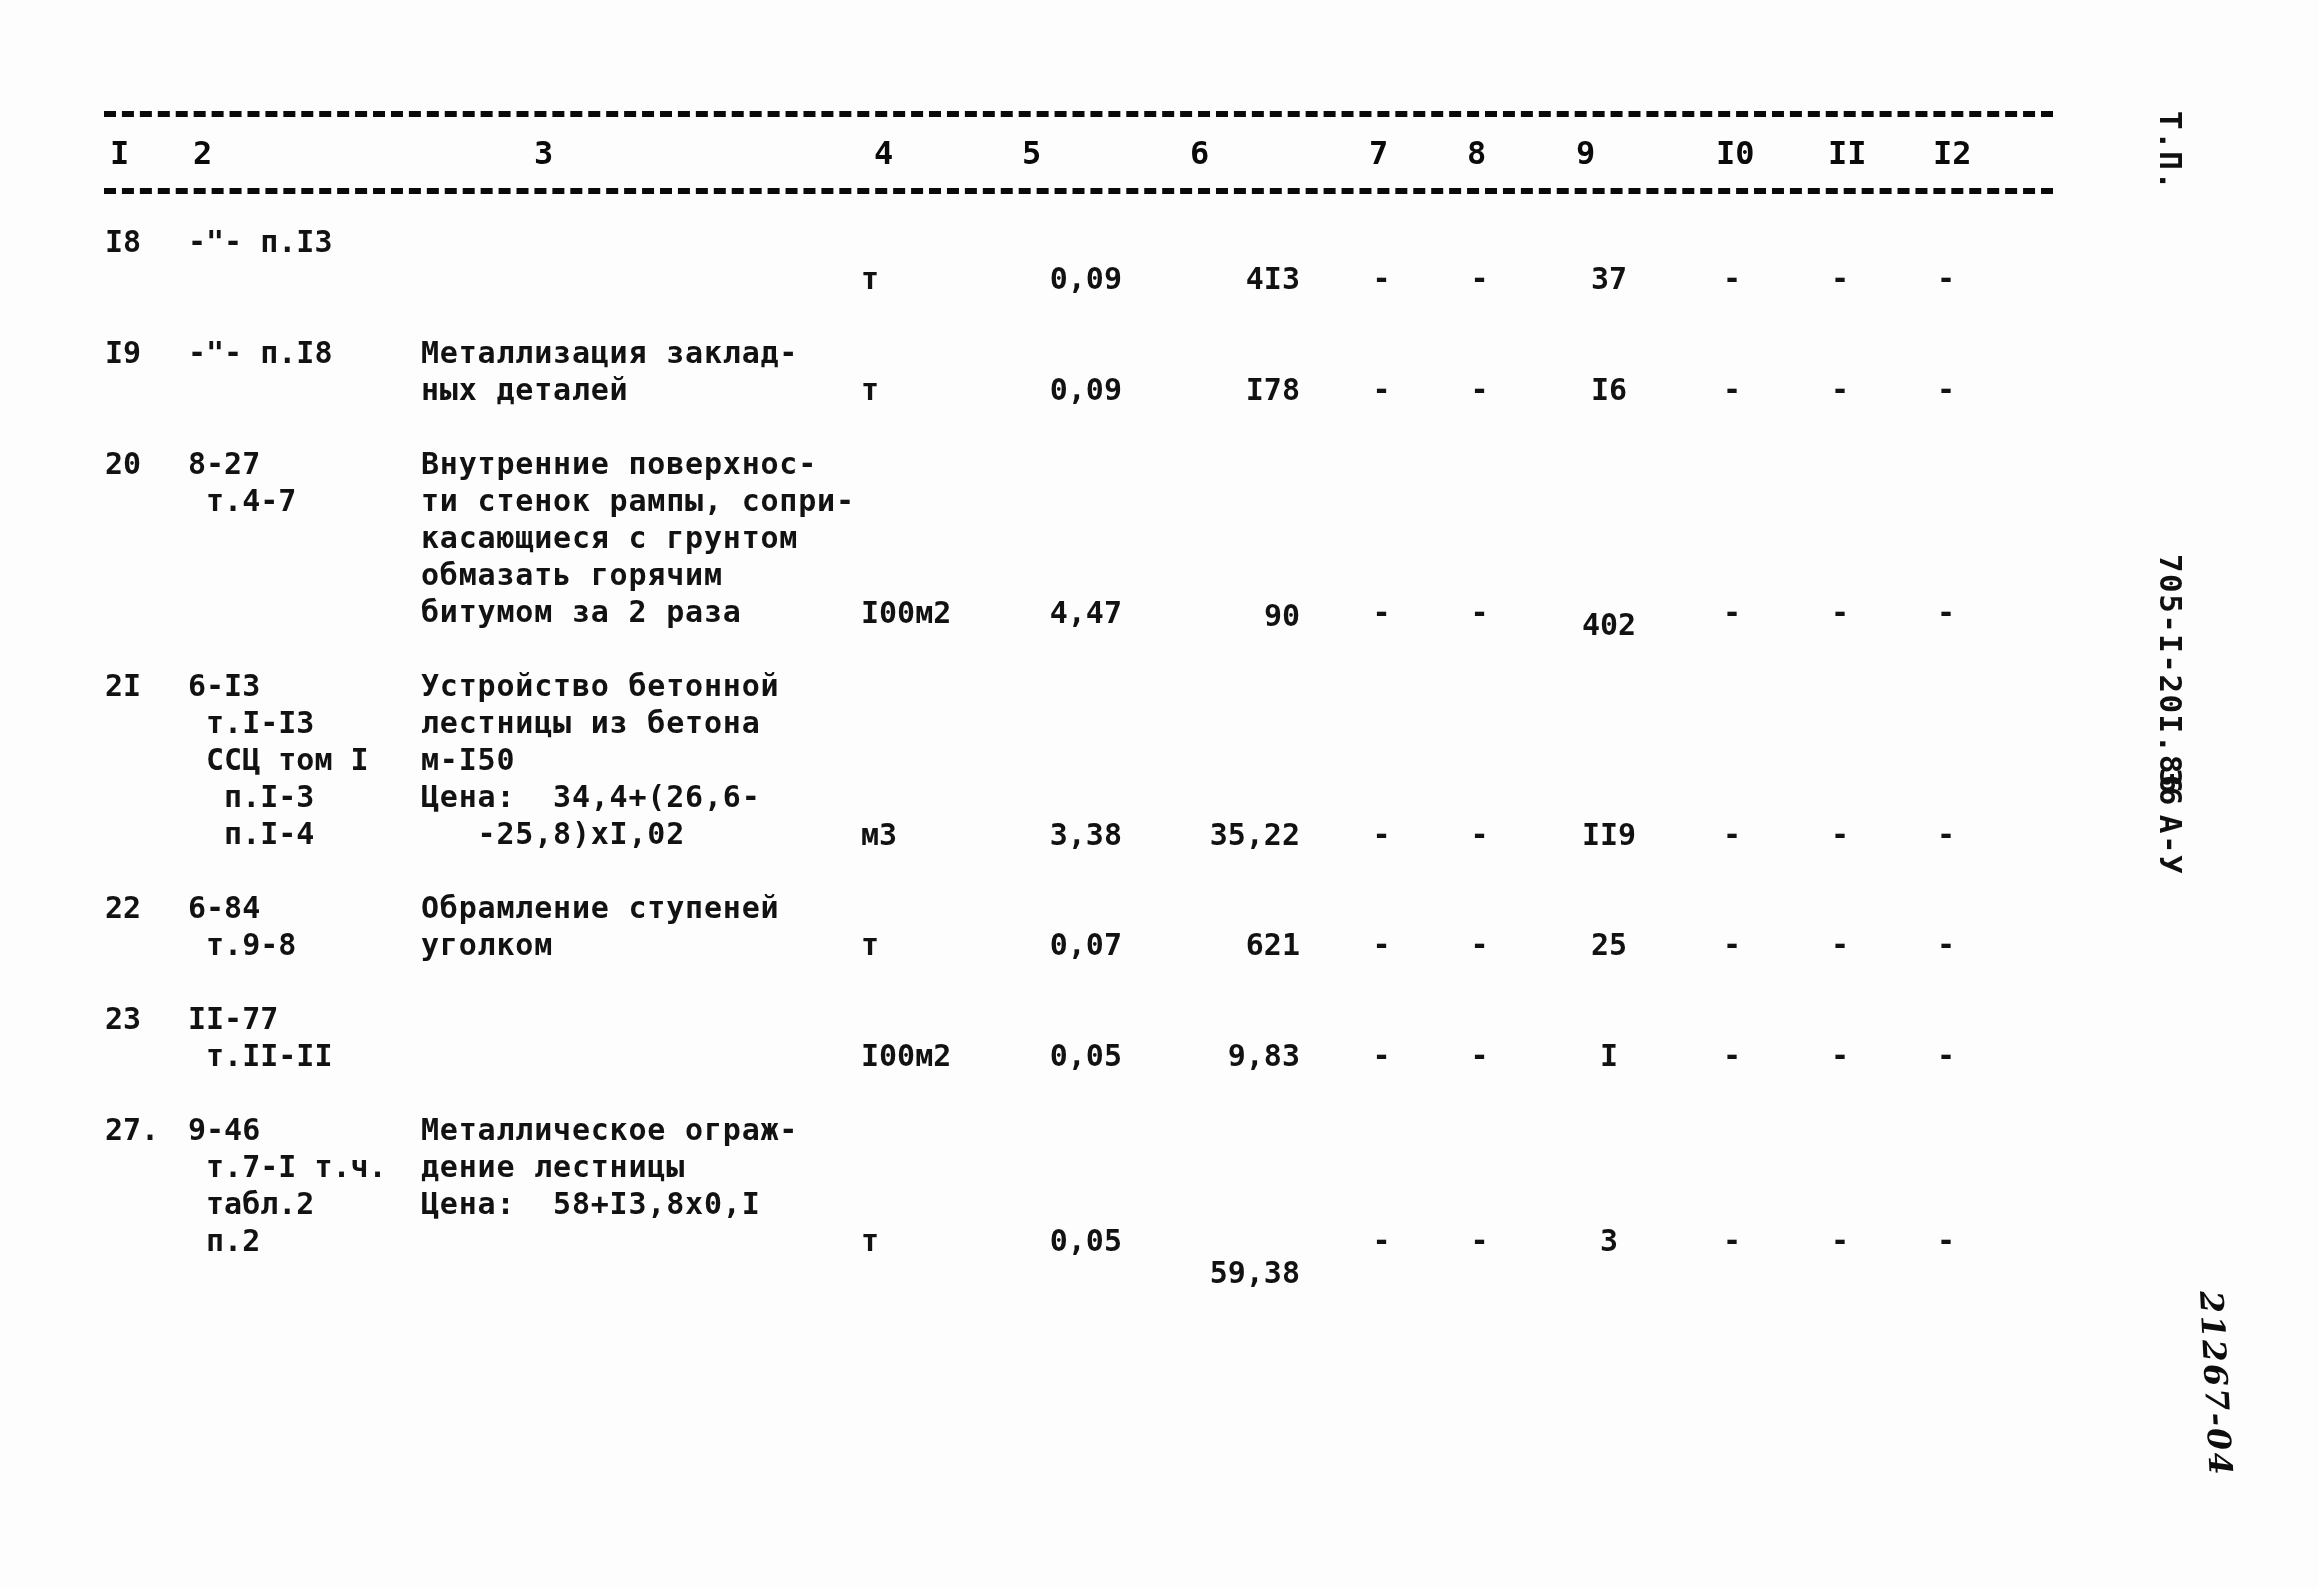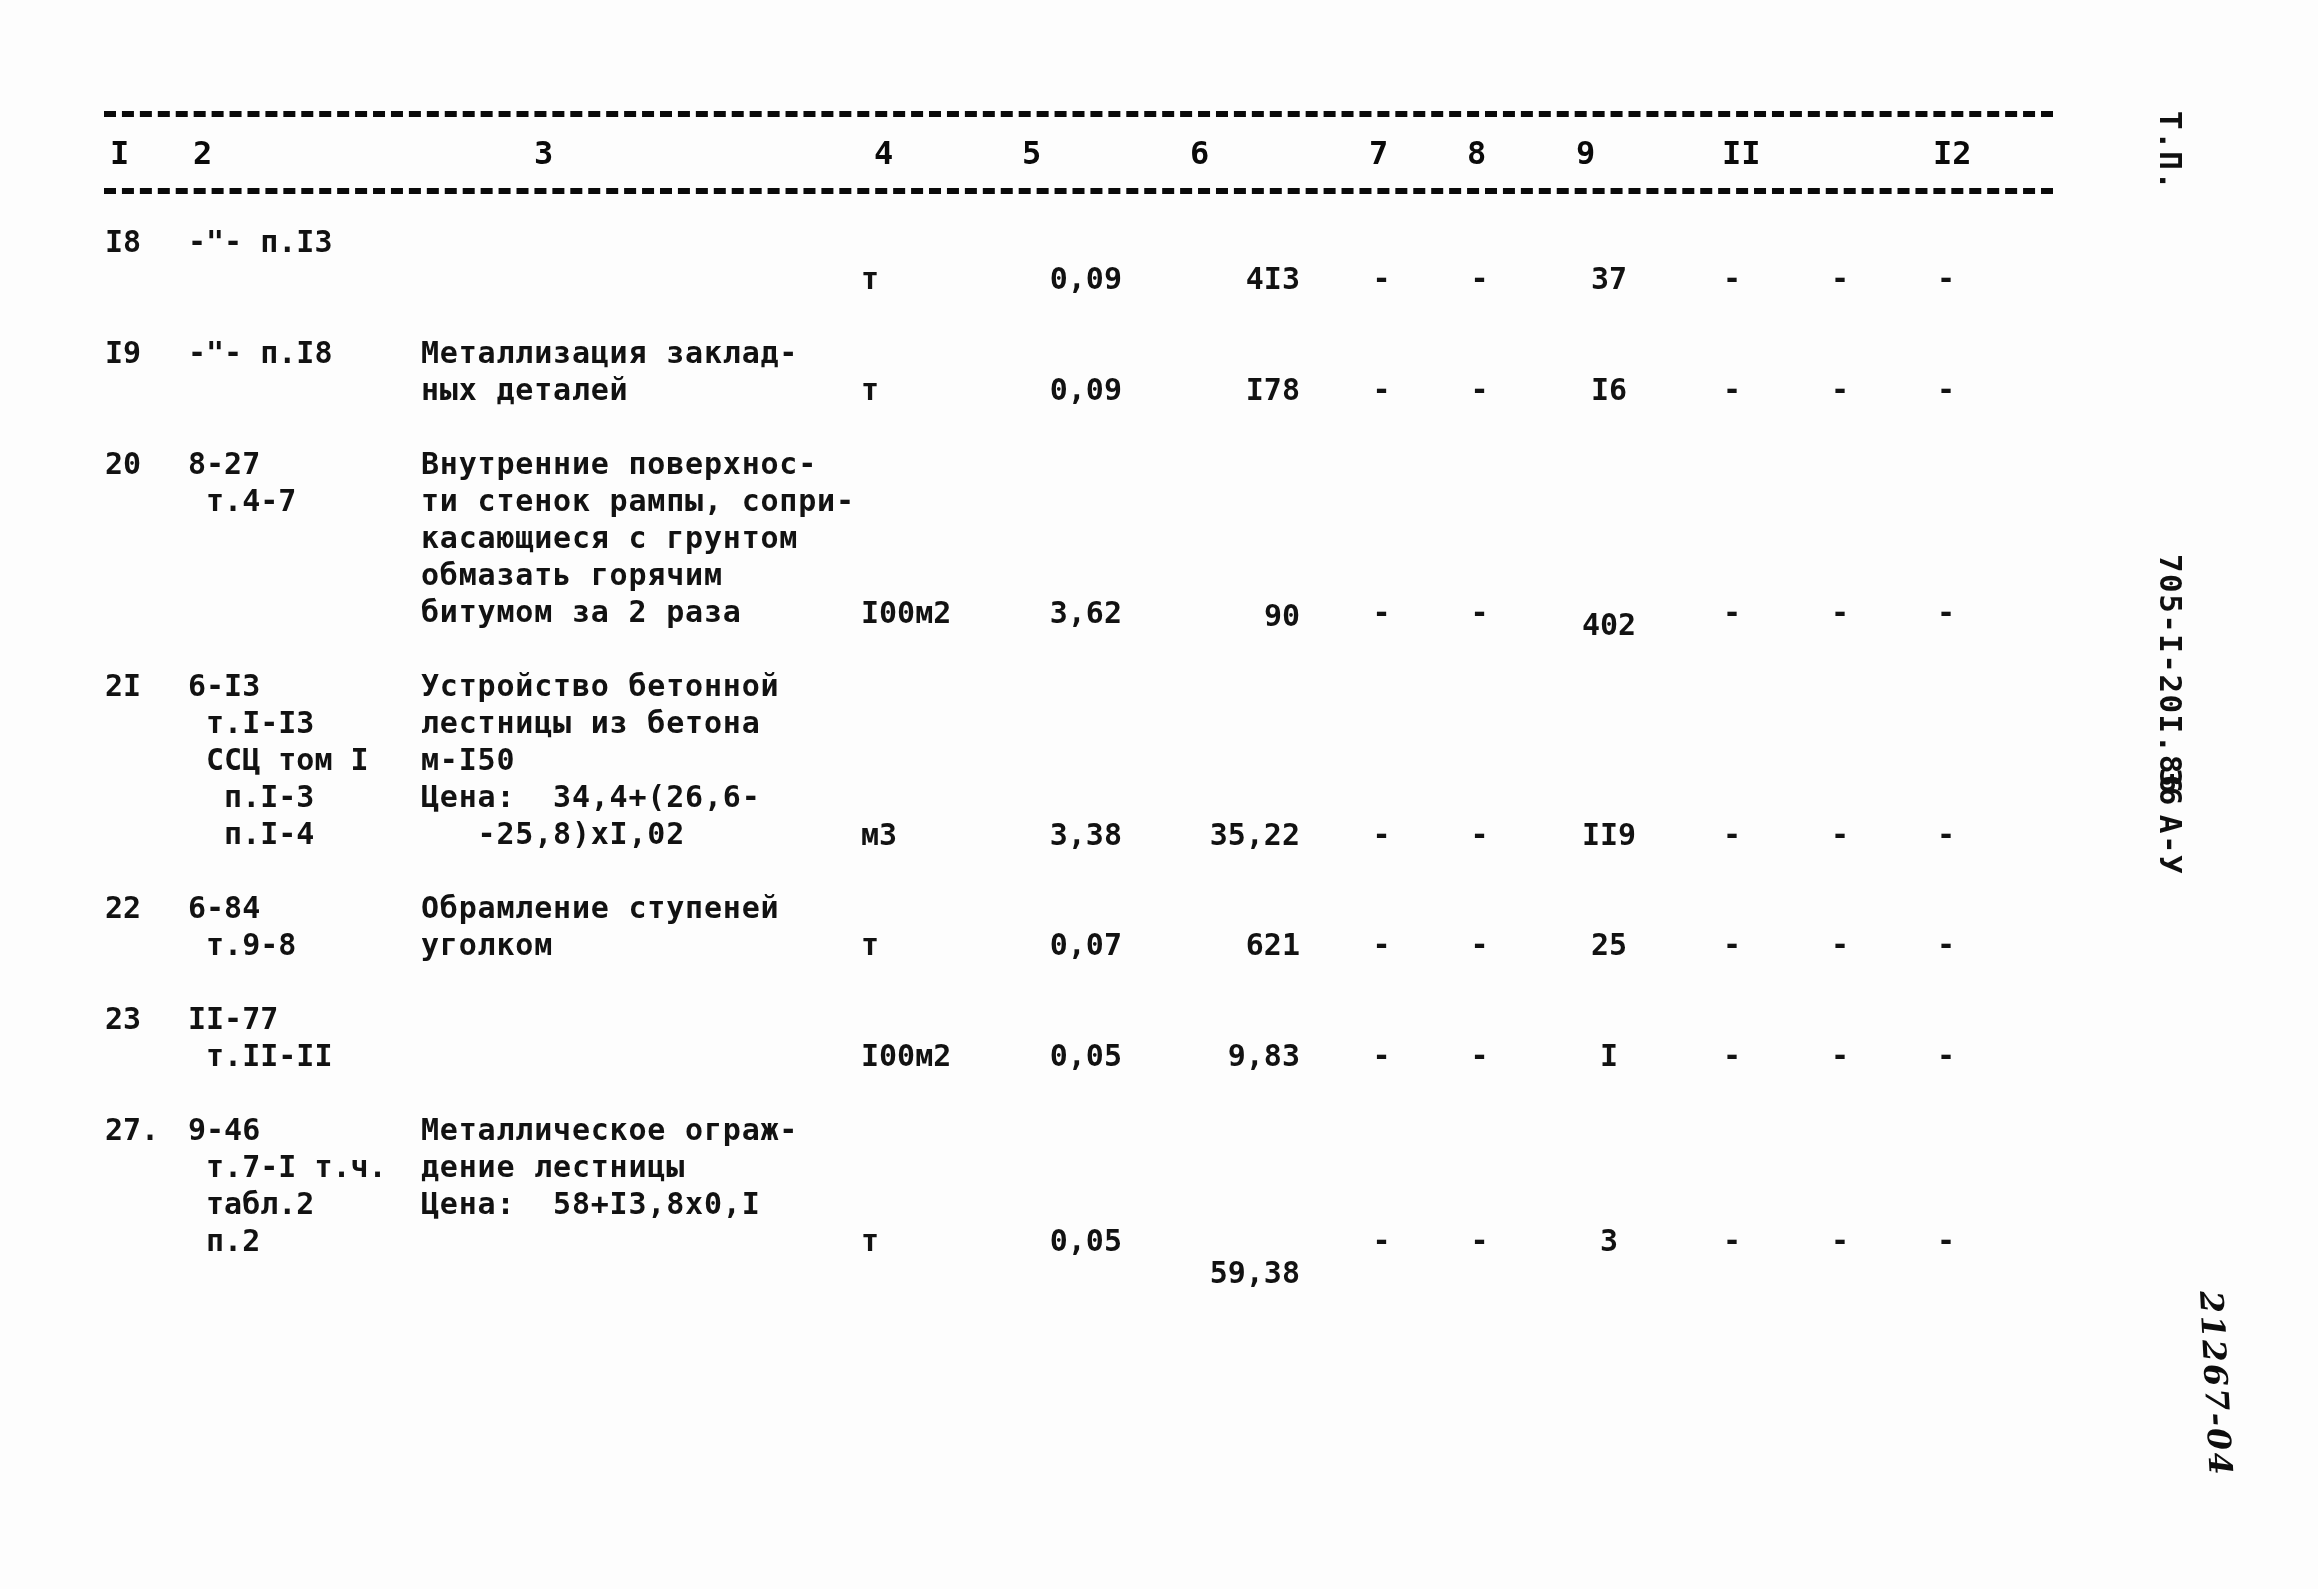--- a/index.html
+++ b/index.html
@@ -127,21 +127,21 @@
       <div class="col-header" style="left: 105px;">I</div>
       <div class="col-header" style="left: 188px;">2</div>
       <div class="col-header" style="left: 529px;">3</div>
       <div class="col-header" style="left: 869px;">4</div>
       <div class="col-header" style="left: 1017px;">5</div>
       <div class="col-header" style="left: 1185px;">6</div>
       <div class="col-header" style="left: 1364px;">7</div>
       <div class="col-header" style="left: 1462px;">8</div>
       <div class="col-header" style="left: 1571px;">9</div>
       <div class="col-header" style="left: 1711px;">I0</div>
-      <div class="col-header" style="left: 1717px; text-align: right;">II</div>
+      <div class="col-header" style="left: 1823px; text-align: right;">II</div>
       <div class="col-header" style="left: 1928px;">I2</div>
     </div>
 
   <div class="table-body" id="table-body">
       <div class="row" style="height: 111px; position: absolute; top: 0px; left: 0px; width: 2103px;">
         <div class="cell c-num" style="top: 0px;">I8</div>
         <div class="cell c-code" style="top: 0px;">-"- п.I3</div>
         <div class="cell c-unit" style="top: 37px;">т</div>
         <div class="cell c-qty" style="top: 37px;">0,09</div>
         <div class="cell c-price" style="top: 37px;">4I3</div>
@@ -170,21 +170,21 @@
       <div class="row" style="height: 222px; position: absolute; top: 222px; left: 0px; width: 2103px;">
         <div class="cell c-num" style="top: 0px;">20</div>
         <div class="cell c-code" style="top: 0px;">8-27
  т.4-7</div>
         <div class="cell c-desc" style="top: 0px;">Внутренние поверхнос-
 ти стенок рампы, сопри-
 касающиеся с грунтом
 обмазать горячим
 битумом за 2 раза</div>
         <div class="cell c-unit" style="top: 149px;">I00м2</div>
-        <div class="cell c-qty" style="top: 149px;">3,62</div>
+        <div class="cell c-qty" style="top: 149px;">4,47</div>
         <div class="cell c-price" style="top: 132px; margin-top: 20px;">90</div>
         <div class="cell c-c7" style="top: 149px;">-</div>
         <div class="cell c-c8" style="top: 149px;">-</div>
         <div class="cell c-c9" style="top: 149px; margin-top: 12px;">402</div>
         <div class="cell c-c10" style="top: 149px;">-</div>
         <div class="cell c-c11" style="top: 149px;">-</div>
         <div class="cell c-c12" style="top: 149px;">-</div>
       </div>
       <div class="row" style="height: 222px; position: absolute; top: 444px; left: 0px; width: 2103px;">
         <div class="cell c-num" style="top: 0px;">2I</div>

